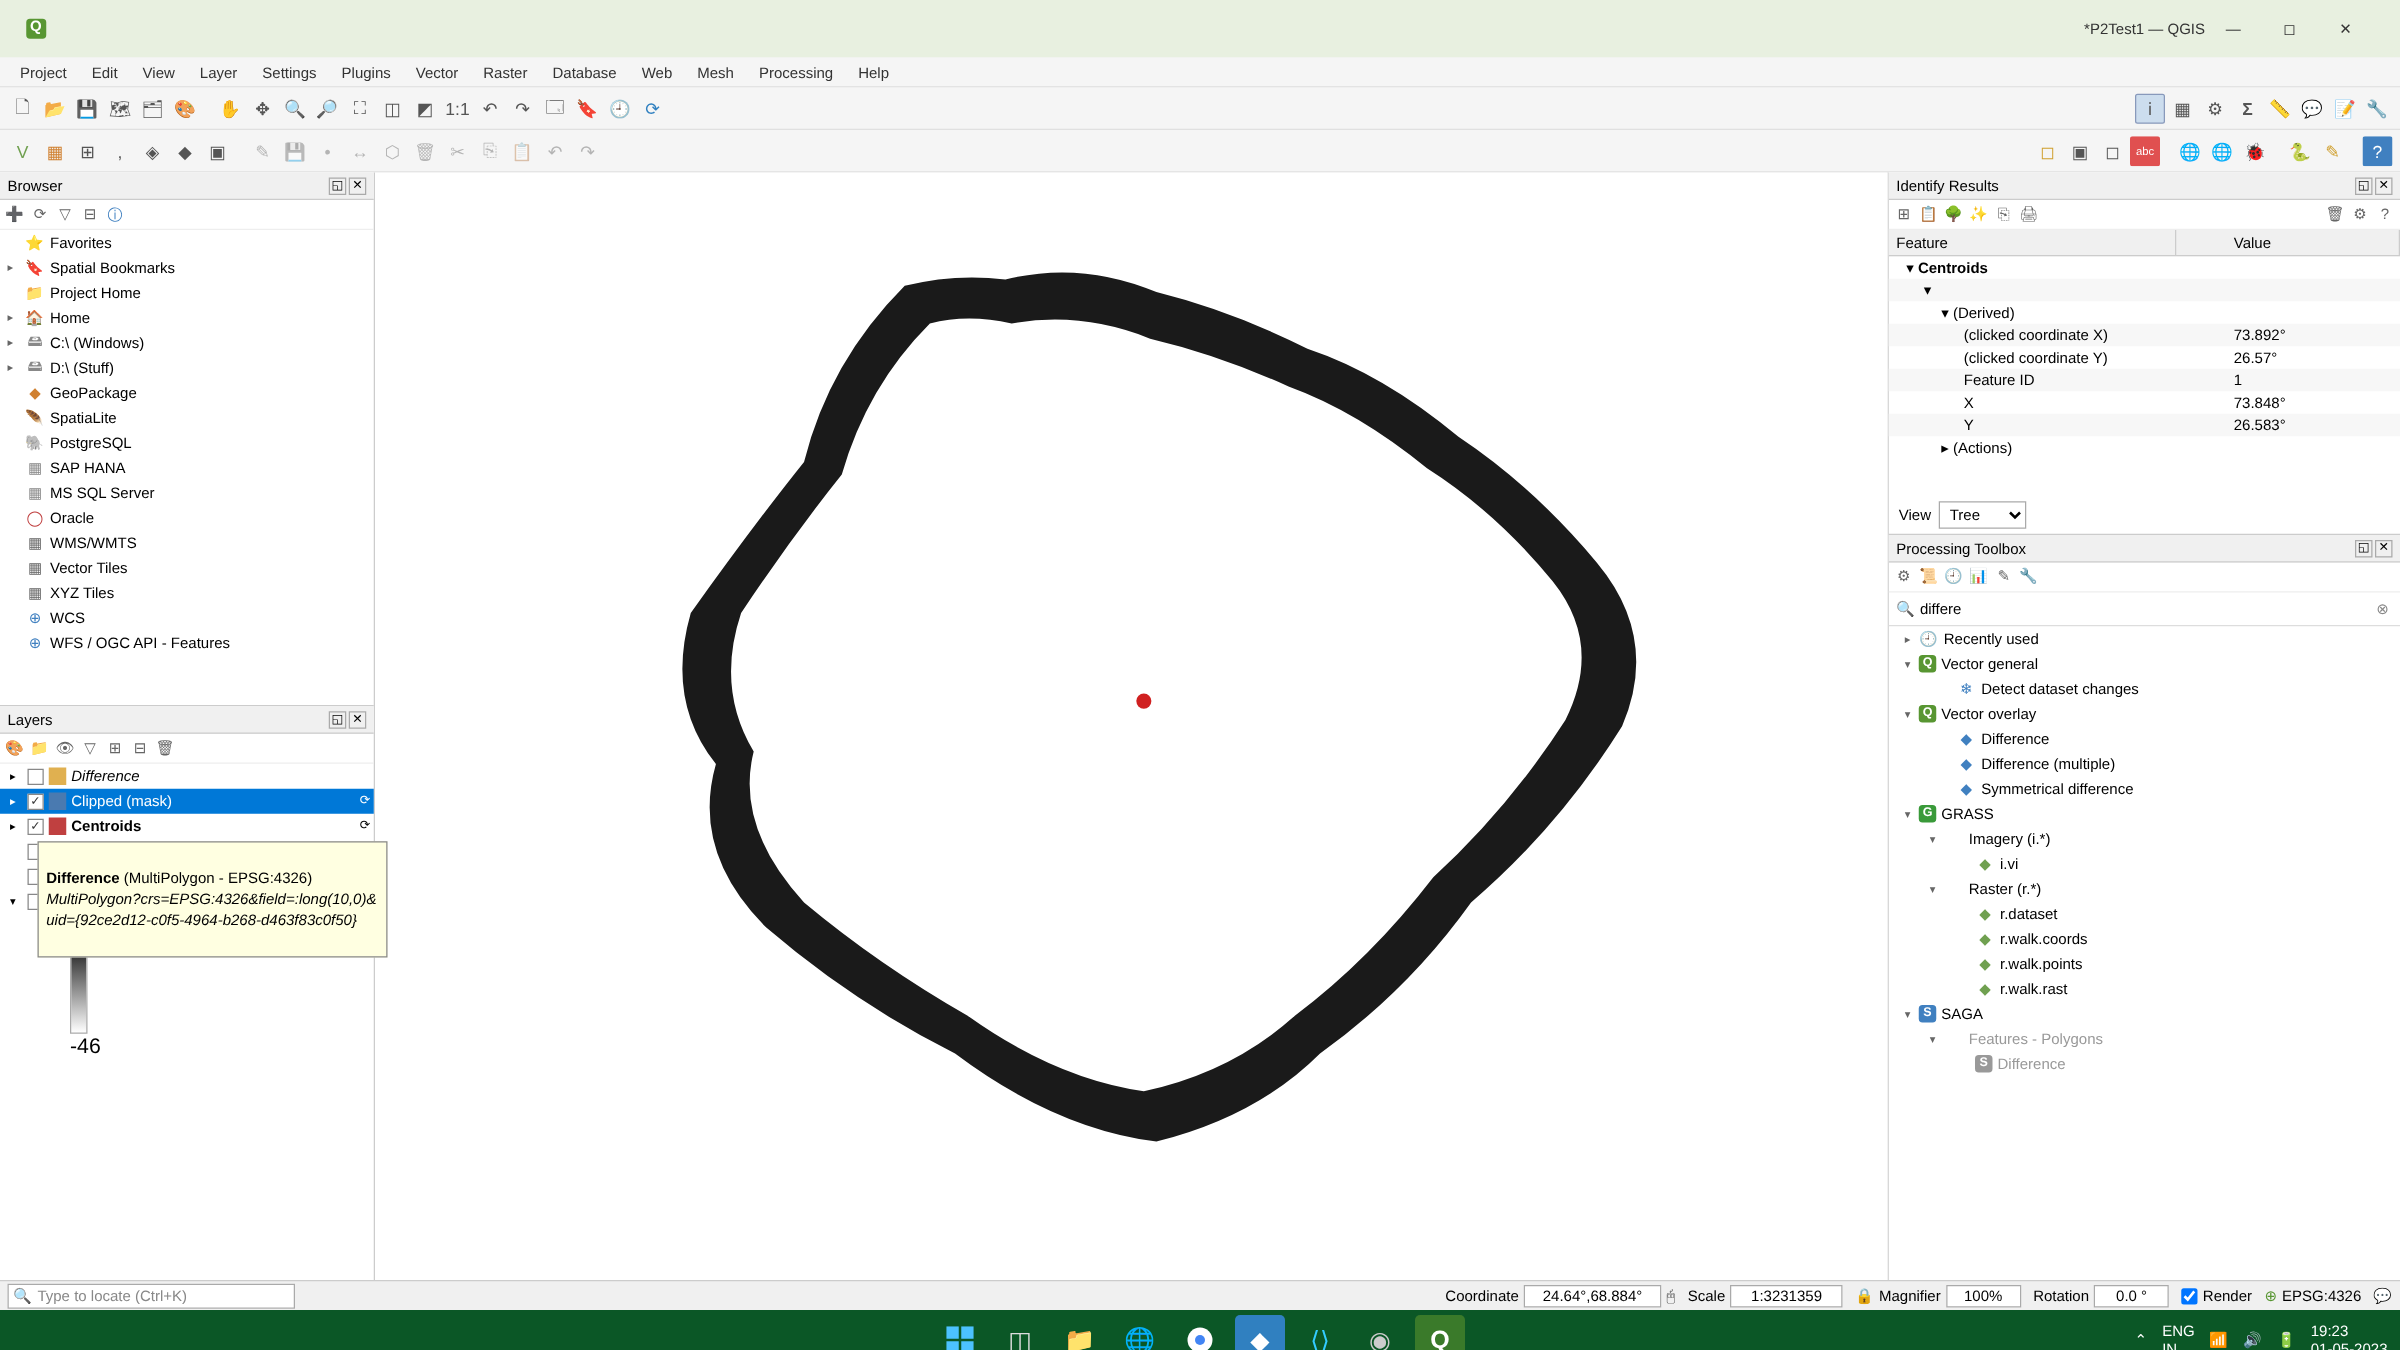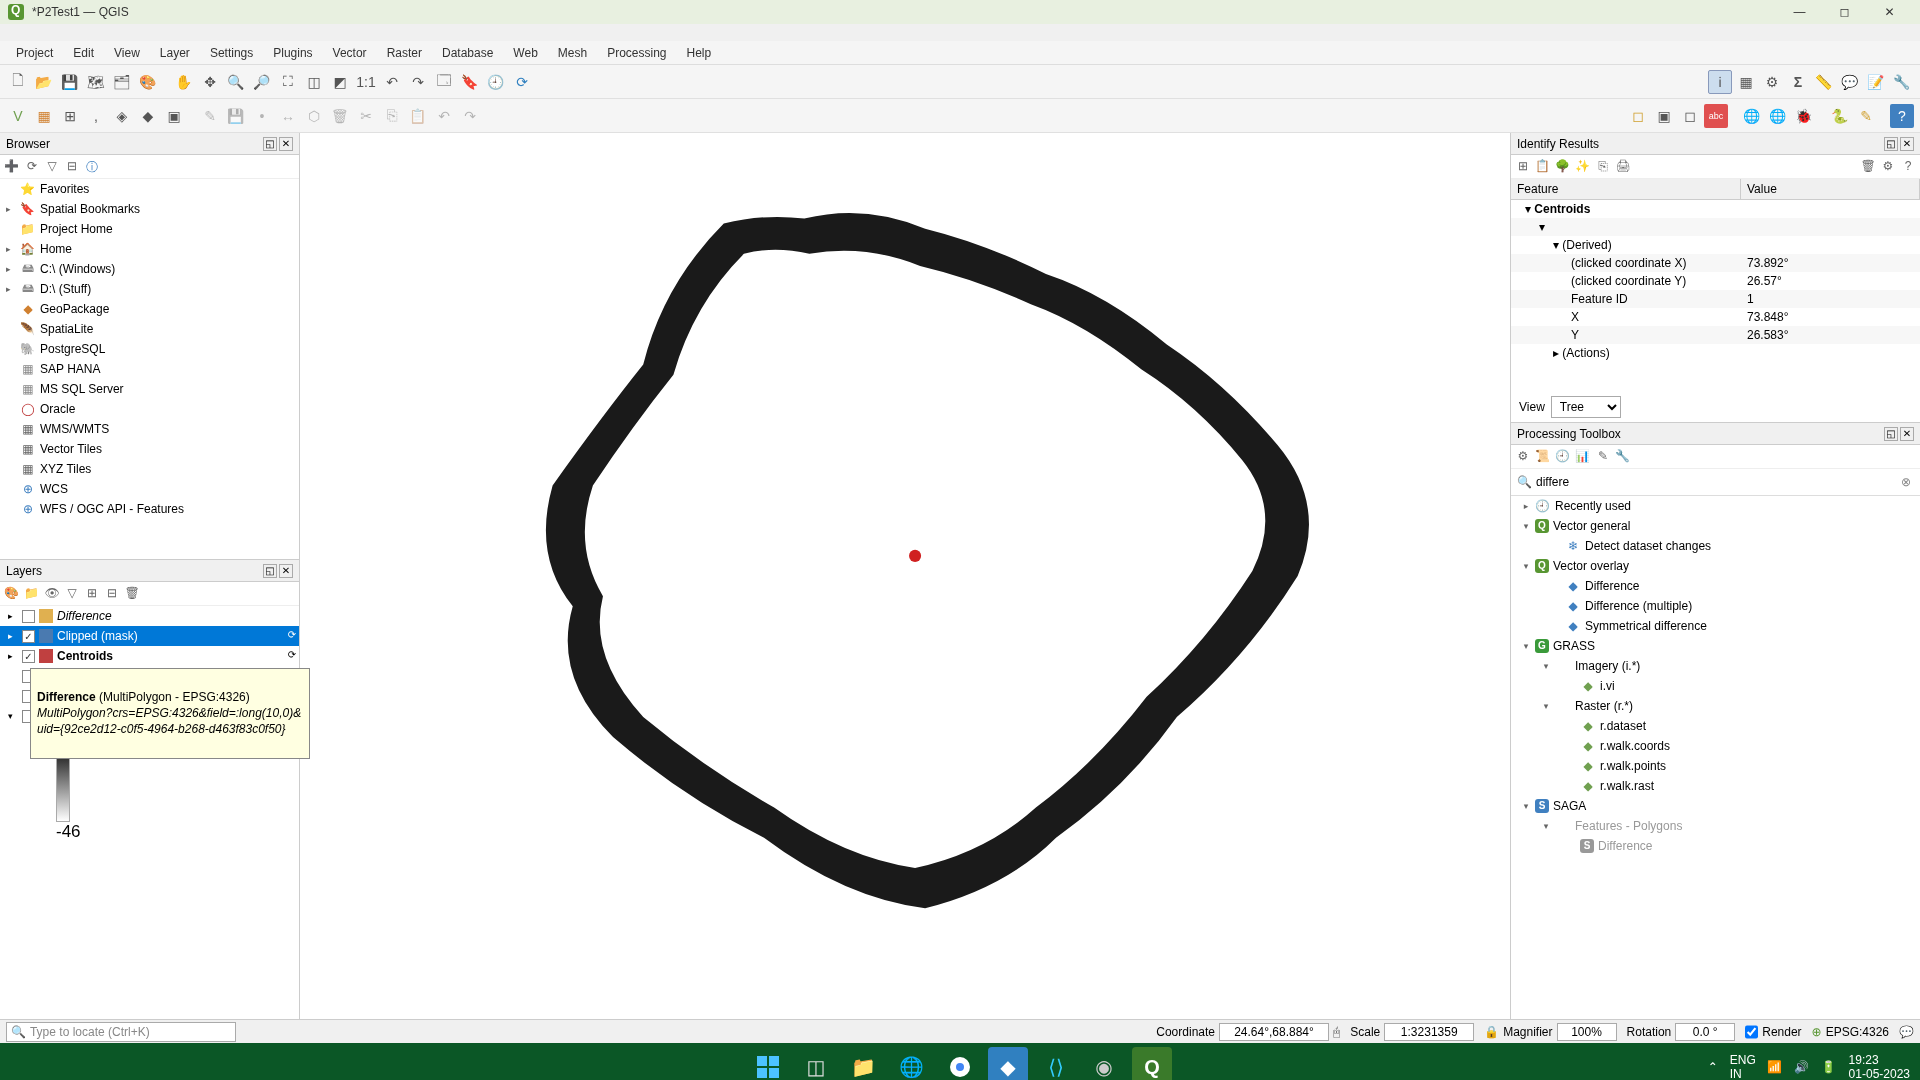--- a/index.html
+++ b/index.html
@@ -1,22 +1,22 @@
 <!DOCTYPE html>
 <html><head>
 <meta charset="utf-8">
 <style>
 * { margin: 0; padding: 0; box-sizing: border-box; font-family: "Segoe UI", sans-serif; font-size: 12px; }
 html, body { width: 1920px; height: 1080px; overflow: hidden; background: #f0f0f0; }
-.titlebar { height: 24px; background: #e8f0e0; display: flex; align-items: center; padding: 0 8px; }
+.titlebar { height: 46px; background: #e8f0e0; display: flex; align-items: center; padding: 0 21px; text-align: right; }
 .titlebar .qlogo { width: 16px; height: 16px; background: #589632; border-radius: 3px; margin-right: 8px; position: relative; }
 .titlebar .qlogo::after { content: "Q"; color: #fff; font-weight: bold; position: absolute; left: 3px; top: -1px; }
 .titlebar .title { flex: 1; color: #333; }
 .titlebar .winbtn { width: 45px; height: 30px; display: flex; align-items: center; justify-content: center; color: #333; }
-.menubar { height: 24px; background: #f5f5f5; display: flex; align-items: center; padding: 0 6px; border-bottom: 1px solid #ddd; margin-top: 17px; }
+.menubar { height: 24px; background: #f5f5f5; display: flex; align-items: center; padding: 0 6px; border-bottom: 1px solid #ddd; }
 .menubar span { padding: 3px 10px; color: #333; }
 .toolbar { height: 34px; background: #f5f5f5; display: flex; align-items: center; padding: 0 6px; gap: 2px; border-bottom: 1px solid #e0e0e0; }
 .tbtn { width: 24px; height: 24px; display: flex; align-items: center; justify-content: center; border: 1px solid transparent; border-radius: 2px; font-size: 14px; color: #555; }
 .tbtn.disabled { opacity: 0.4; }
 .tsep { width: 8px; }
 .main { display: flex; height: calc(1080px - 30px - 24px - 34px - 34px - 24px - 48px); }
 .left { width: 300px; display: flex; flex-direction: column; background: #fff; border-right: 1px solid #ccc; }
 .panel-title { height: 22px; background: #f0f0f0; border-bottom: 1px solid #ccc; display: flex; align-items: center; padding: 0 6px; font-size: 11px; }
 .panel-title .pt { flex: 1; }
 .panel-title .pbtn { width: 14px; height: 14px; margin-left: 2px; font-size: 10px; text-align: center; border: 1px solid #aaa; line-height: 12px; }
@@ -42,21 +42,21 @@
 .canvas svg { width: 100%; height: 100%; }
 .right { width: 410px; display: flex; flex-direction: column; background: #fff; border-left: 1px solid #ccc; }
 .id-results { flex: 0 0 auto; }
 .id-table { width: 100%; font-size: 11px; }
 .id-table .hdr { display: flex; background: #f0f0f0; border-bottom: 1px solid #ccc; }
 .id-table .hdr div { padding: 3px 6px; border-right: 1px solid #ccc; }
 .id-table .row { display: flex; }
 .id-table .row:nth-child(odd) { background: #f7f7f7; }
 .id-table .row div { padding: 2px 6px; }
 .id-table .c1 { width: 230px; }
-.id-table .c2 { flex: 1; }
+.id-table .c2 { flex: 1; margin-left: 40px; }
 .mode-row { display: flex; align-items: center; padding: 4px 8px; gap: 6px; }
 .mode-row select { flex: 1; height: 22px; border: 1px solid #aaa; background: #fff; padding: 0 4px; }
 .proc-toolbox { flex: 1; display: flex; flex-direction: column; border-top: 1px solid #ccc; }
 .search-row { display: flex; align-items: center; padding: 3px 6px; border-bottom: 1px solid #ddd; }
 .search-row .mag { margin-right: 4px; color: #888; }
 .search-row input { flex: 1; border: none; outline: none; height: 20px; }
 .search-row .clr { width: 16px; color: #888; text-align: center; }
 .proc-tree { flex: 1; overflow: auto; }
 .proc-item { display: flex; align-items: center; height: 20px; gap: 4px; }
 .proc-item .exp { width: 10px; font-size: 9px; color: #666; text-align: center; }

